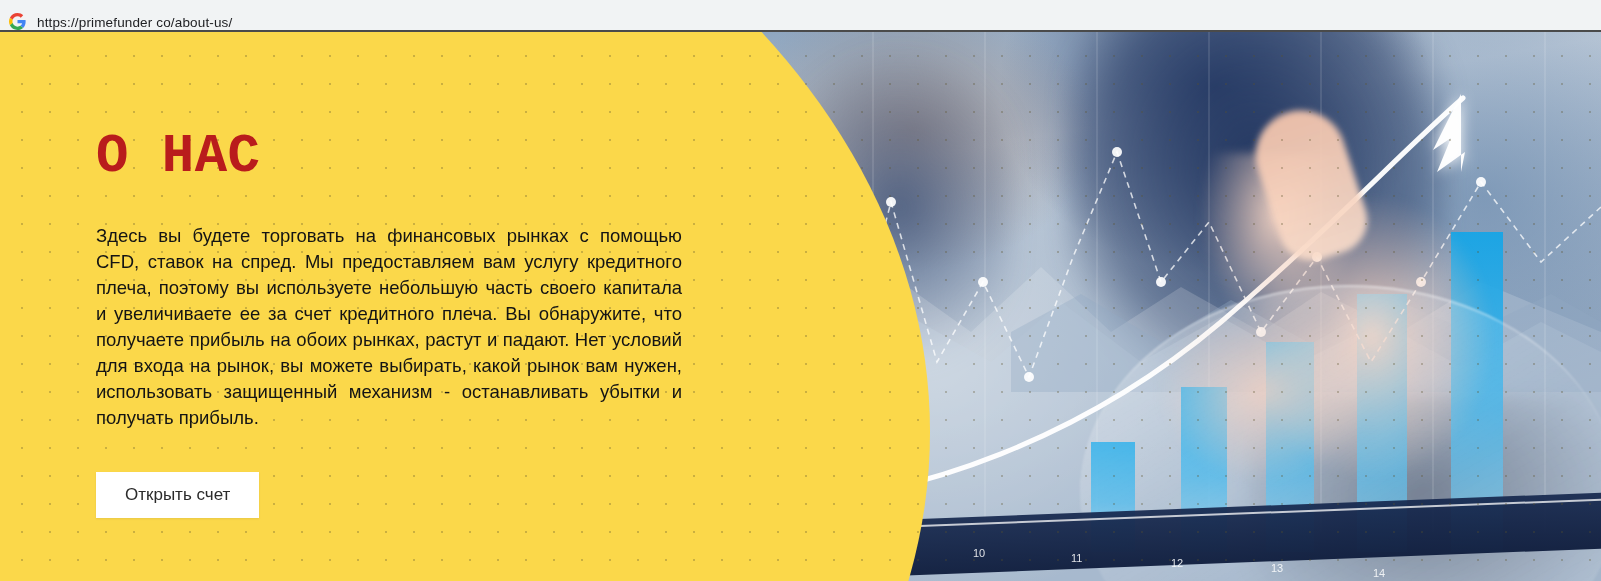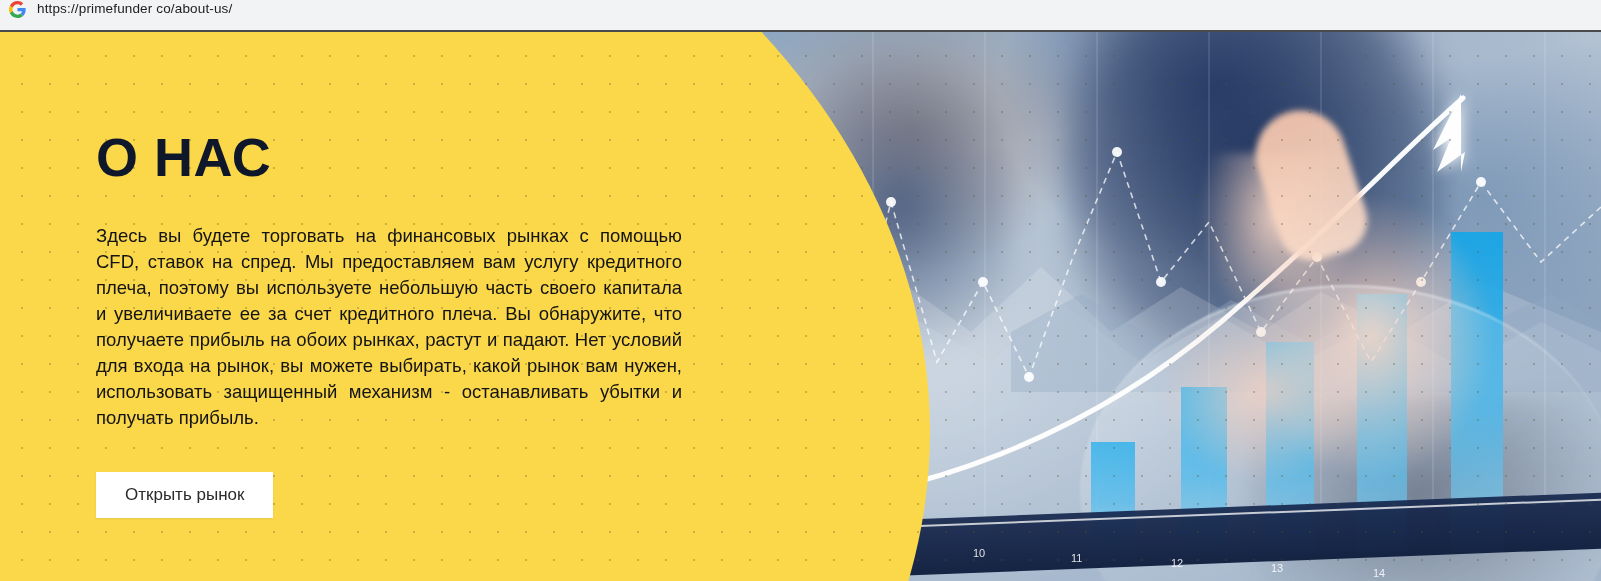--- a/index.html
+++ b/index.html
@@ -15,21 +15,21 @@
     position: absolute; left: 0; top: 0;
     width: 1601px; height: 31px;
     background: #f1f3f4;
     display: flex; align-items: center;
   }
   #omnibox {
     position: absolute; left: 0; top: 1px;
     width: 1596px; height: 29px;
     background: #f1f3f4;
     border-radius: 0 16px 16px 0;
-    display: flex; align-items: flex-start;
+    display: flex; align-items: flex-end;
   }
   #g-icon {
     width: 17px; height: 17px;
     margin-left: 9px;
     position: relative;
     flex: none;
   }
   #omnibox-url {
     margin-left: 11px;
     font-size: 13.5px;
@@ -157,23 +157,24 @@
   }
 
   
   #hero-copy {
     position: absolute; left: 96px; top: 98px;
     width: 600px;
   }
   #page-title {
     font-size: 54px;
     font-weight: bold;
-    color: #0f172a;
+    color: #b91c1c;
     letter-spacing: .5px;
     line-height: 1;
+    font-family: Liberation Mono, monospace;
   }
   #hero-paragraph {
     margin-top: 39px;
     width: 586px;
     font-size: 18.5px;
     line-height: 26px;
     color: #141414;
     text-align: justify;
     text-justify: inter-word;
   }
@@ -289,16 +290,16 @@
     <span class="axis-tick" style="left:612px; bottom:2px;">14</span>
   </div>
 
   <div id="hero-yellow-mask"></div>
 
   <div id="hero-dots"></div>
 
   <div id="hero-copy">
     <h1 id="page-title">О НАС</h1>
     <p id="hero-paragraph">Здесь вы будете торговать на финансовых рынках с помощью CFD, ставок на спред. Мы предоставляем вам услугу кредитного плеча, поэтому вы используете небольшую часть своего капитала и увеличиваете ее за счет кредитного плеча. Вы обнаружите, что получаете прибыль на обоих рынках, растут и падают. Нет условий для входа на рынок, вы можете выбирать, какой рынок вам нужен, использовать защищенный механизм - останавливать убытки и получать прибыль.</p>
-    <button id="cta-button">Открыть рынок</button>
+    <button id="cta-button">Открыть счет</button>
   </div>
 
 </section>
 
 </body></html>

